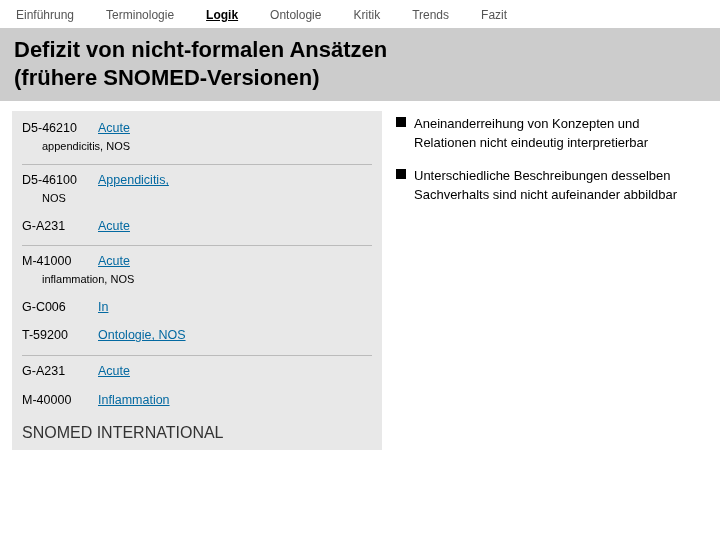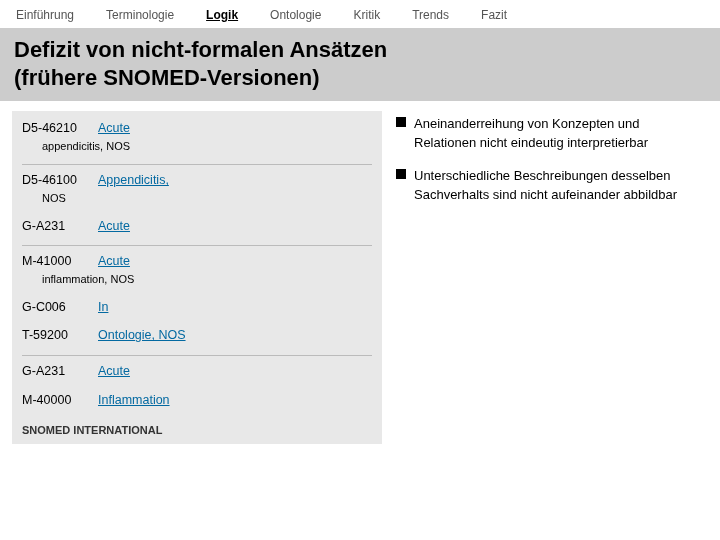--- a/index.html
+++ b/index.html
@@ -113,24 +113,23 @@
       margin-top: 2px;
     }
 
     .bullet-text {
       font-size: 13px;
       color: #000000;
       line-height: 1.45;
     }
 
     .footer-label {
-      font-size: 11px;
+      font-size: 16px;
       color: #333;
       padding-top: 4px;
-      font-weight: bold;
     }
   </style>
 </head>
 <body>
 
 <div class="nav-bar">
   <span class="nav-item">Einführung</span>
   <span class="nav-item">Terminologie</span>
   <span class="nav-item active">Logik</span>
   <span class="nav-item">Ontologie</span>

